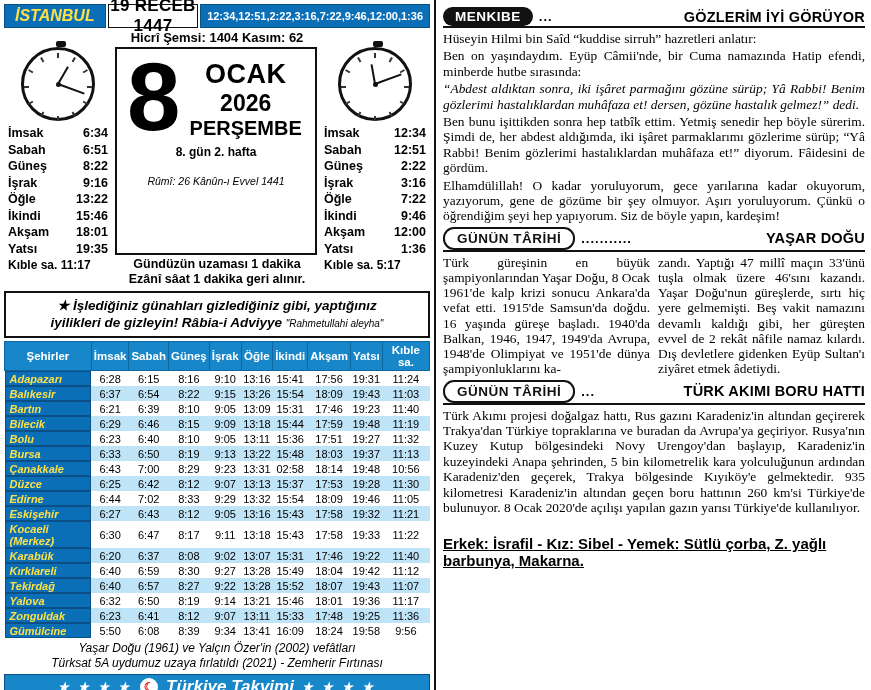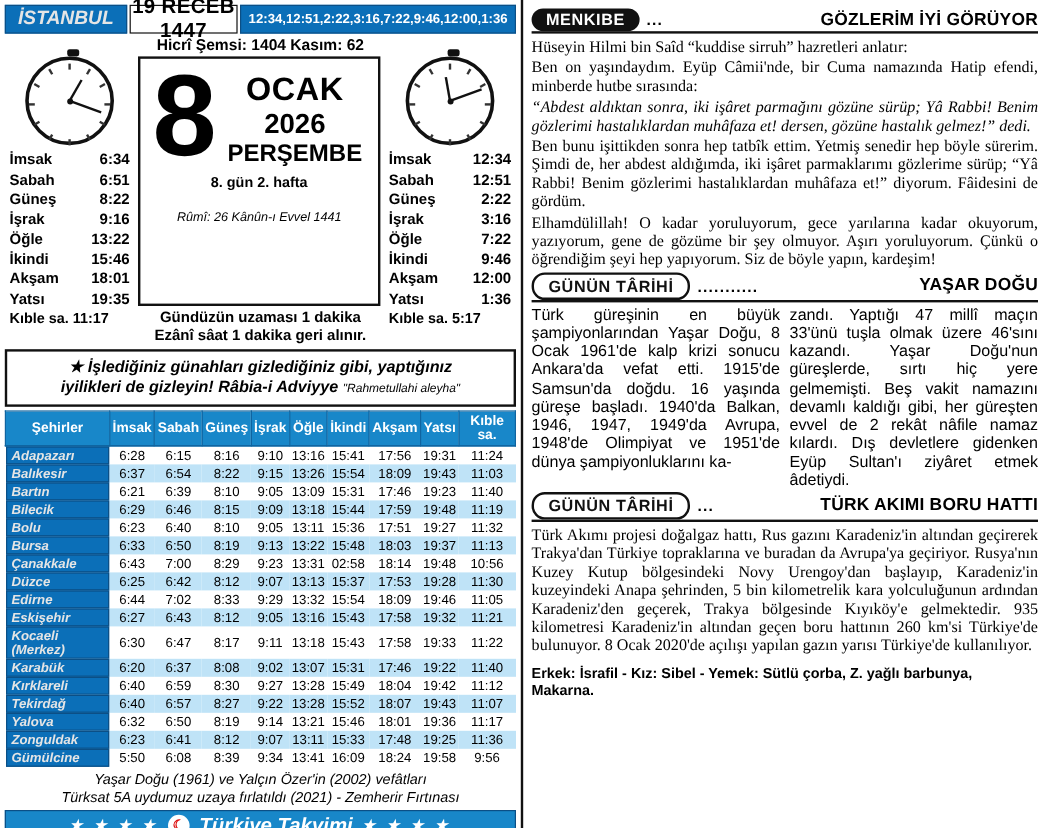--- a/index.html
+++ b/index.html
@@ -11,21 +11,21 @@
     overflow:hidden;
   }
   .page { position:relative; width:871px; height:690px; display:flex; }
   .left { width:434px; height:690px; position:relative; padding:4px; }
   .divider { width:3px; background:#ffffff; border-left:2px solid #111; height:690px; }
   .right { width:434px; height:590px; position:relative; padding:4px 6px; }
 
   
   .topbar { display:flex; align-items:stretch; height:24px; gap:2px; }
   .city {
-    background:#0b6fb8; color:#e5e5e5; font-weight:bold; font-style:italic;
+    background:#0b6fb8; color:#fde047; font-weight:bold; font-style:italic;
     font-size:16px; padding:2px 10px; display:flex; align-items:center;
     border:1px solid #0b4f86;
   }
   .hicri {
     flex:1; border:1px solid #111; text-align:center; font-weight:bold;
     font-size:17px; display:flex; align-items:center; justify-content:center;
     letter-spacing:0.3px;
   }
   .ezani {
     background:#0b6fb8; color:#fff; font-weight:bold; font-size:11px;
@@ -109,22 +109,22 @@
   .secthead .pill.outline {
     background:#fff; color:#111; border:2px solid #111;
   }
   .secthead .dots { flex:0 0 auto; font-weight:bold; letter-spacing:1px; font-size:13px; }
   .secthead .ttl { font-weight:bold; font-size:14.5px; margin-left:auto; letter-spacing:0.2px; }
   .topline { border-top:2px solid #111; margin-bottom:2px; }
 
   .article { font-family:"Liberation Serif", serif; font-size:13.4px; line-height:15.4px; text-align:justify; margin-top:3px; }
   .article p { margin:0 0 2px 0; }
   .twocol { display:flex; gap:8px; margin-top:3px; }
-  .twocol .col { flex:1; font-family:Liberation Sans, sans-serif; font-size:13.4px; line-height:15.2px; text-align:justify; }
-  .bottomline { font-size:12px; font-weight:bold; margin-top:8px; font-family:"Liberation Sans", sans-serif; }
+  .twocol .col { flex:1; font-family:Liberation Serif, serif; font-size:13.4px; line-height:15.2px; text-align:justify; }
+  .bottomline { font-size:15px; font-weight:bold; margin-top:20px; font-family:"Liberation Sans", sans-serif;text-decoration:underline; }
   .bottomline span.lbl { font-weight:bold; }
 </style>
 </head>
 <body>
 
 <div class="page">
 
   <div class="left">
 
     <div class="topbar">

